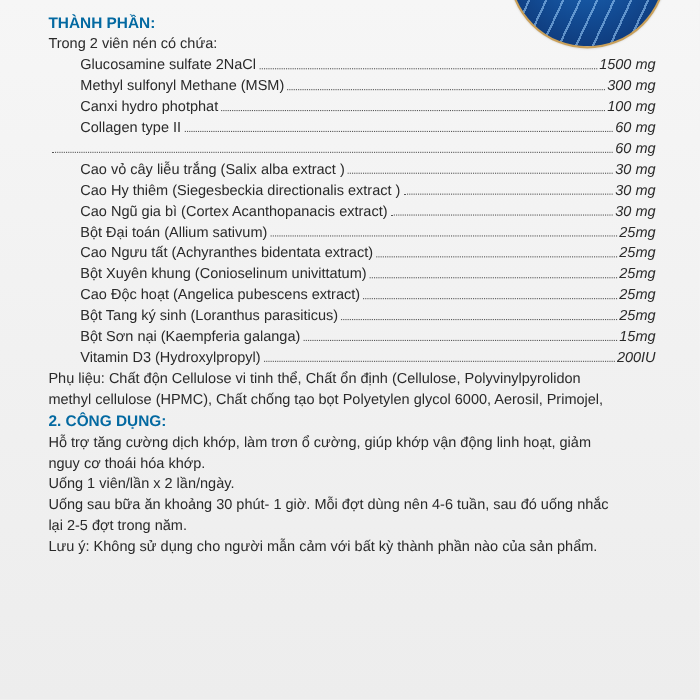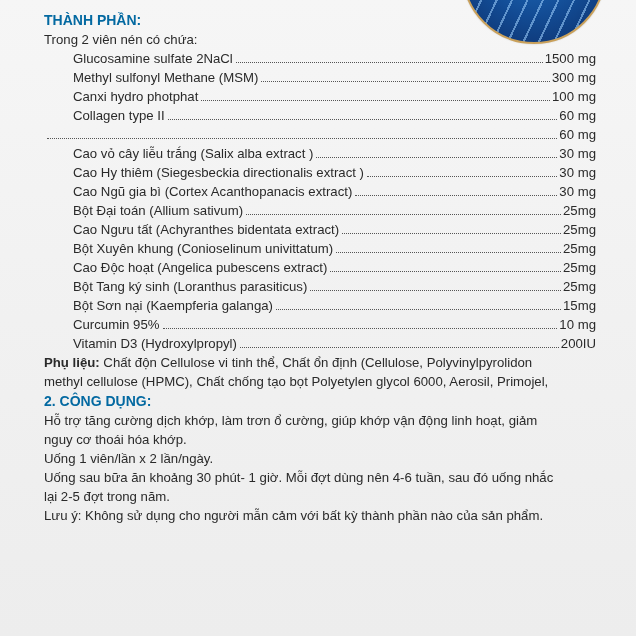--- a/index.html
+++ b/index.html
@@ -47,23 +47,23 @@
       height: 19px;
       width: 552px;
     }
     .ing-name { white-space: nowrap; flex: 0 0 auto; margin-left: 29px; }
     .ing-dots {
       flex: 1 1 auto;
       border-bottom: 1.5px dotted #555;
       margin: 0 2px 4px 3px;
       height: 1px;
     }
-    .ing-amount { white-space: nowrap; flex: 0 0 auto; text-align: left; }
+    .ing-amount { white-space: nowrap; flex: 0 0 auto; text-align: left; font-style: italic; }
     .para { margin: 0; }
-    .bold-label { font-weight: bold; }
+    .bold-label { font-weight: normal; }
   </style>
 </head>
 <body>
 
 <div class="badge-circle"></div>
 
 <div class="content">
 
   <section>
     <div class="heading">THÀNH PHẦN:</div>
@@ -132,25 +132,20 @@
           <span class="ing-name">Bột Tang ký sinh (Loranthus parasiticus)</span>
           <span class="ing-dots"></span>
           <span class="ing-amount">25mg</span>
         </li>
       <li class="ing-row">
           <span class="ing-name">Bột Sơn nại (Kaempferia galanga)</span>
           <span class="ing-dots"></span>
           <span class="ing-amount">15mg</span>
         </li>
       <li class="ing-row">
-          <span class="ing-name">Curcumin 95%</span>
-          <span class="ing-dots"></span>
-          <span class="ing-amount">10 mg</span>
-        </li>
-      <li class="ing-row">
           <span class="ing-name">Vitamin D3 (Hydroxylpropyl)</span>
           <span class="ing-dots"></span>
           <span class="ing-amount">200IU</span>
         </li>
     </ul>
     <div class="para">
       <div class="line"><span class="bold-label">Phụ liệu:</span><span> Chất độn Cellulose vi tinh thể, Chất ổn định (Cellulose, Polyvinylpyrolidon</span></div>
       <div class="line">methyl cellulose (HPMC), Chất chống tạo bọt Polyetylen glycol 6000, Aerosil, Primojel,</div>
     </div>
   </section>

